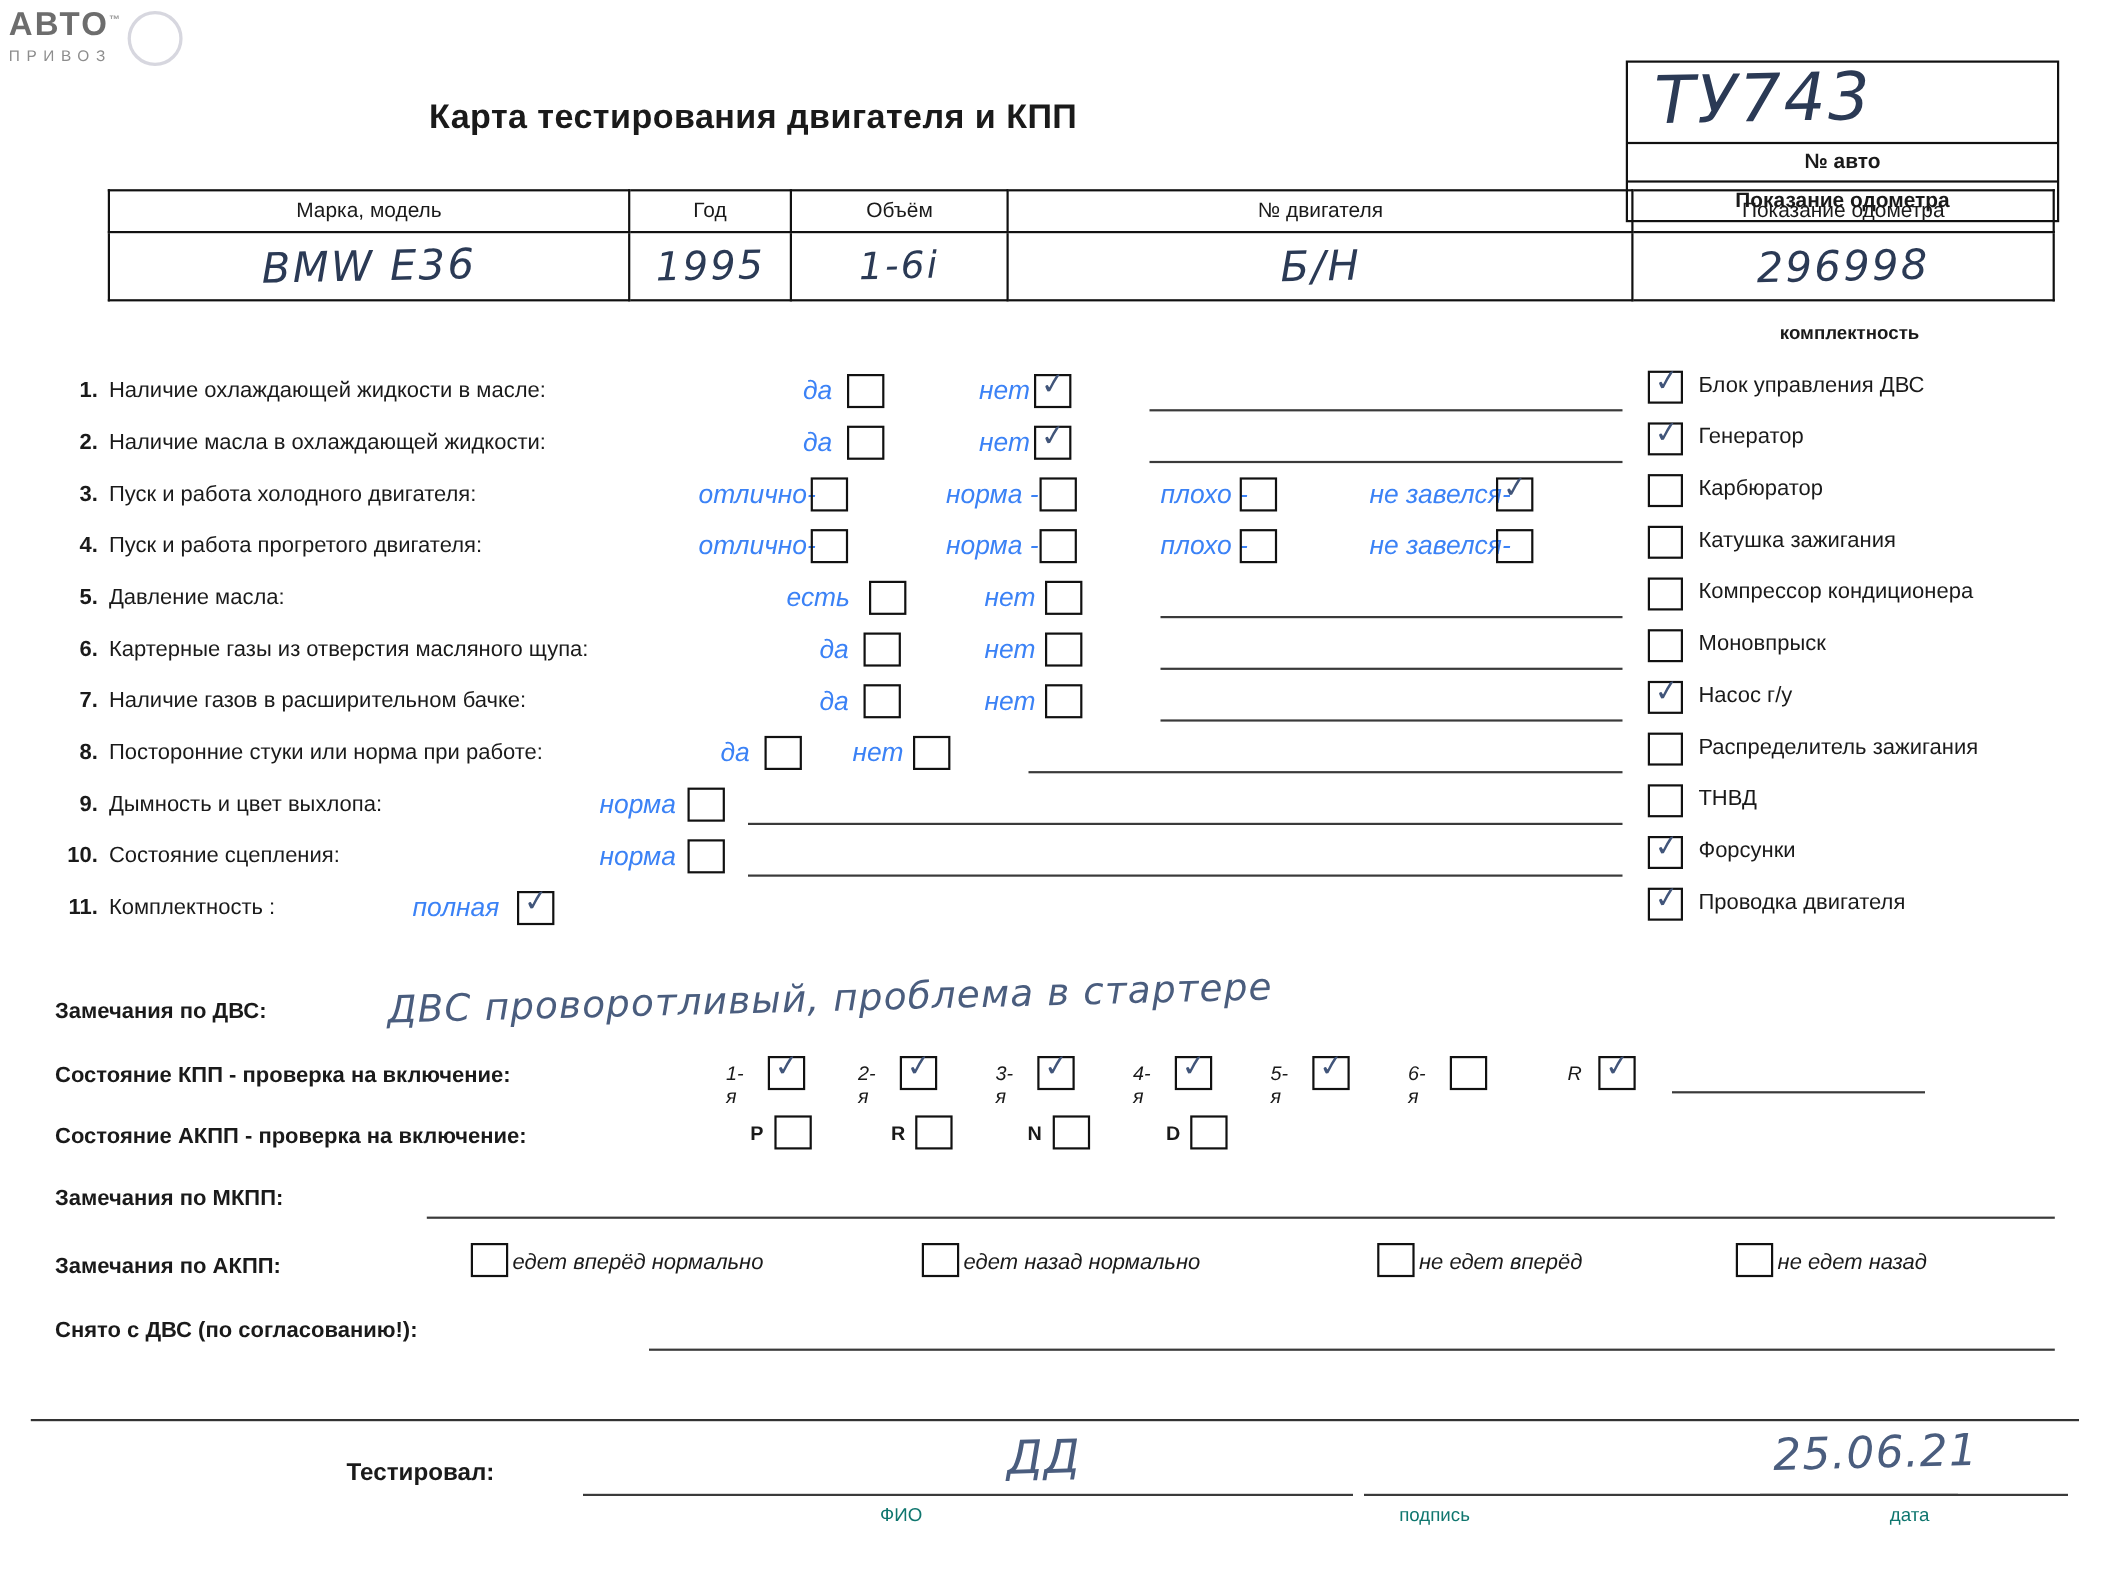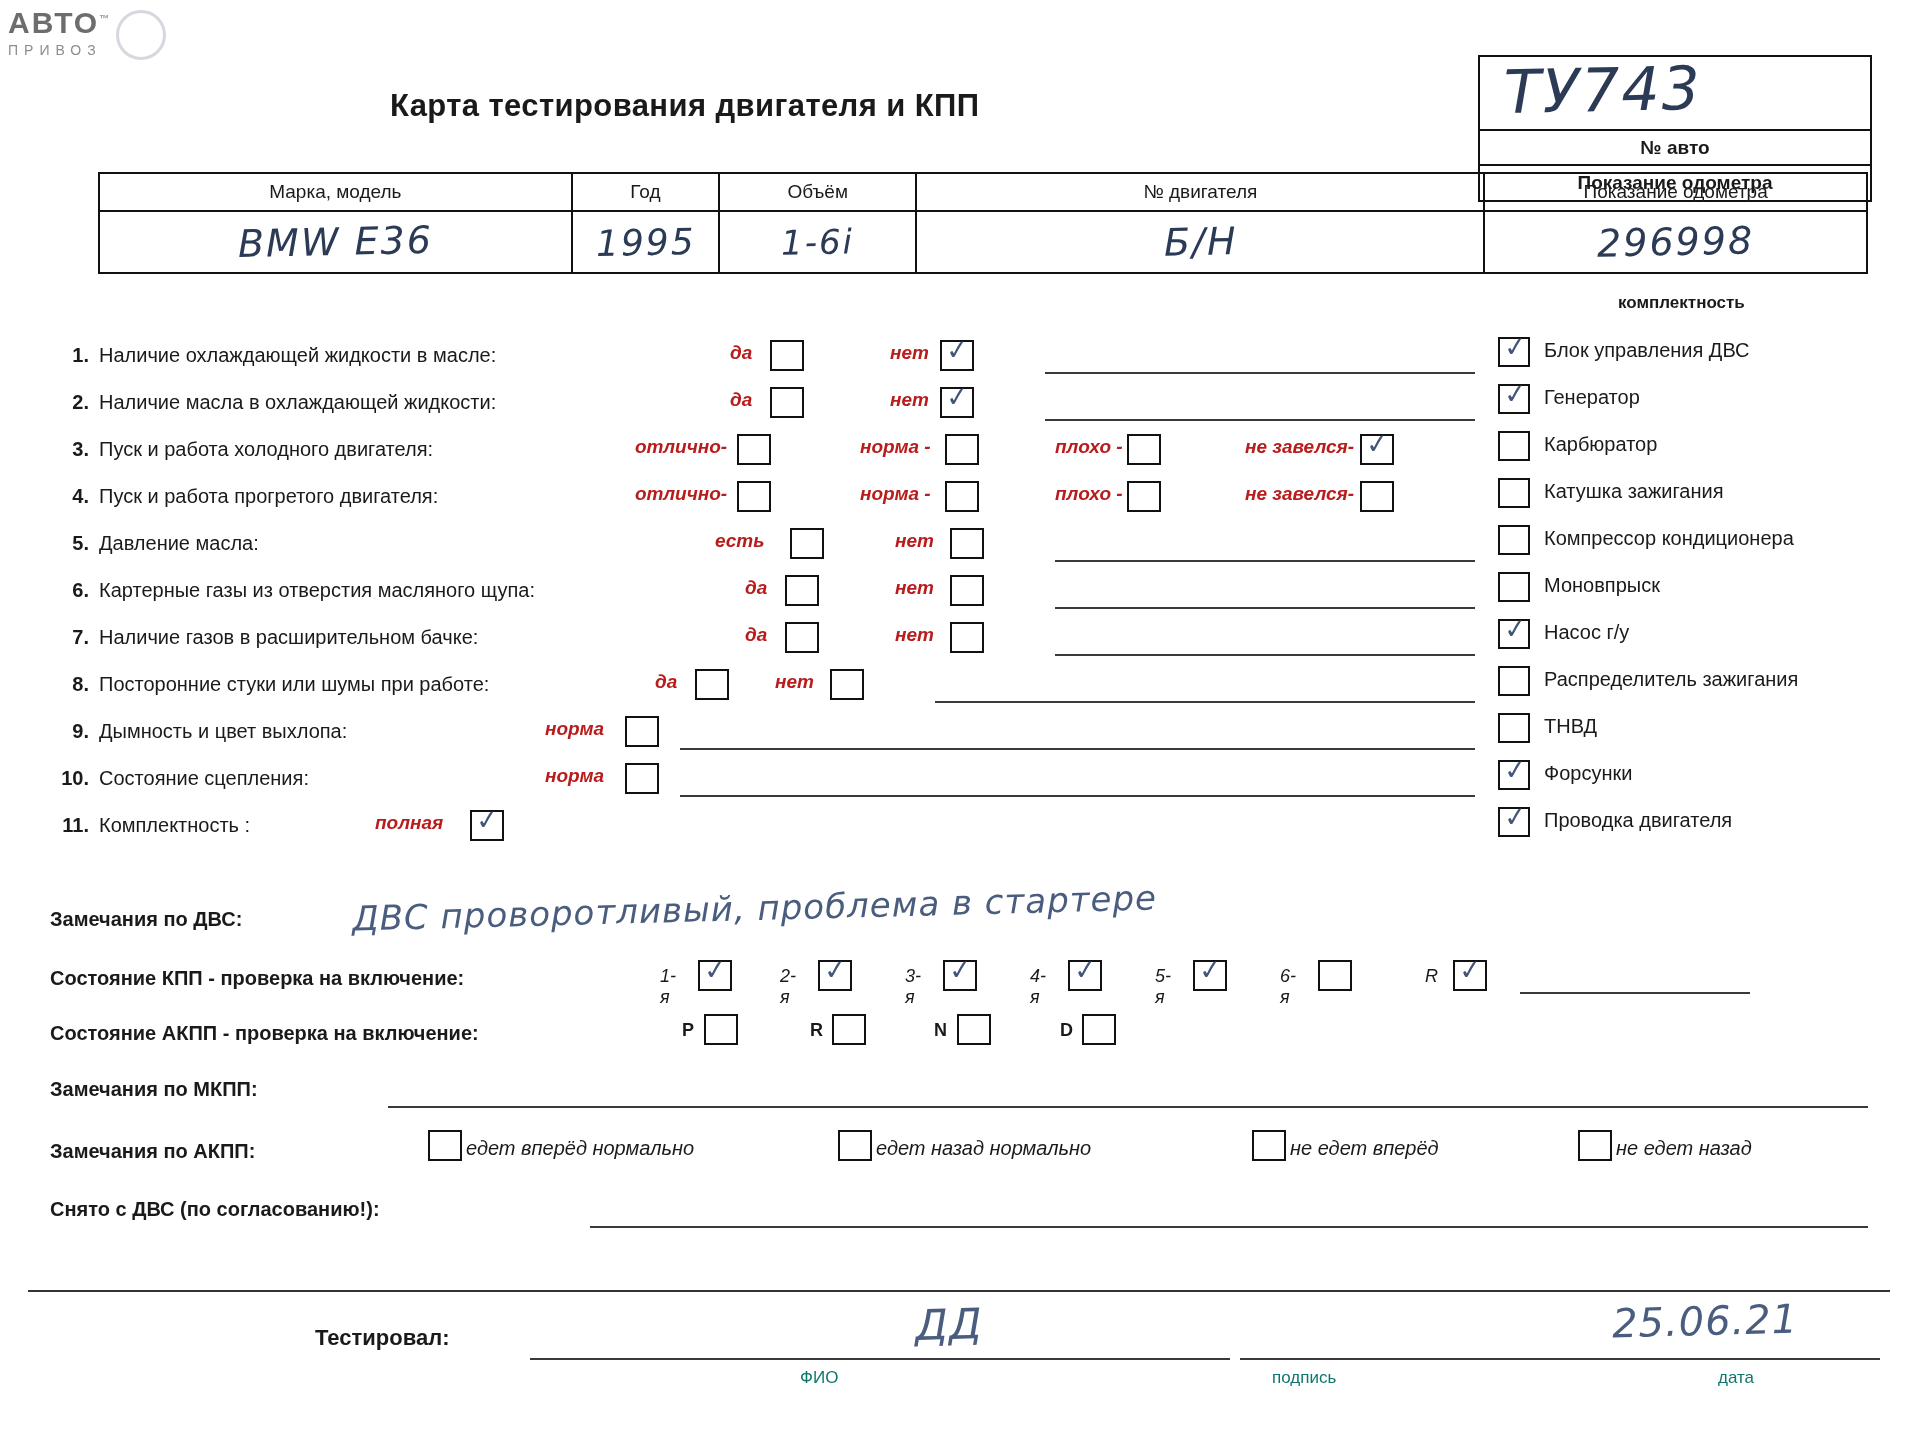--- a/index.html
+++ b/index.html
@@ -157,23 +157,22 @@
   }
   .row .txt {
     position: absolute;
     left: 44px;
     top: 4px;
   }
   .opt {
     position: absolute;
     top: 2px;
     font-style: italic;
-    font-size: 19px;
-    color: #b91c1c;
-    font-weight: bold;
+    font-size: 24px;
+    color: #3b82f6;
   }
   .box {
     position: absolute;
     top: 0px;
     width: 34px;
     height: 31px;
     border: 2px solid #111;
     box-sizing: border-box;
   }
   .tick {
@@ -386,21 +385,21 @@
       <span class="txt">Наличие газов в расширительном бачке:</span>
       <span class="opt" style="left:690px">да</span>
       <span class="box" style="left:730px"></span>
       <span class="opt" style="left:840px">нет</span>
       <span class="box" style="left:895px"></span>
       <span class="uline" style="left:1000px; top:32px; width:420px"></span>
     </div>
 
     <div class="row">
       <span class="num">8.</span>
-      <span class="txt">Посторонние стуки или шумы при работе:</span>
+      <span class="txt">Посторонние стуки или норма при работе:</span>
       <span class="opt" style="left:600px">да</span>
       <span class="box" style="left:640px"></span>
       <span class="opt" style="left:720px">нет</span>
       <span class="box" style="left:775px"></span>
       <span class="uline" style="left:880px; top:32px; width:540px"></span>
     </div>
 
     <div class="row">
       <span class="num">9.</span>
       <span class="txt">Дымность и цвет выхлопа:</span>

